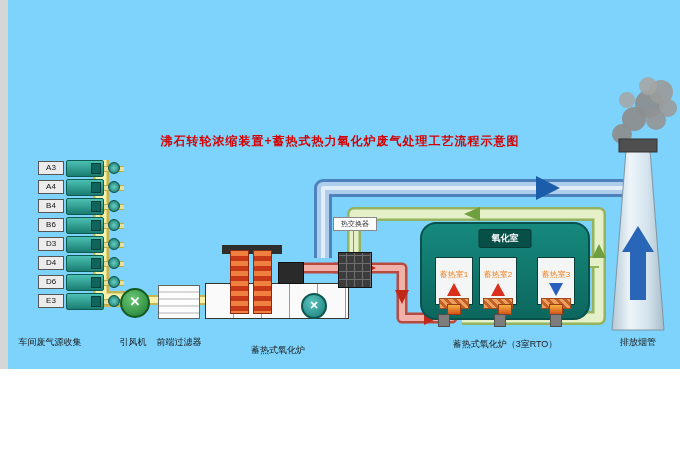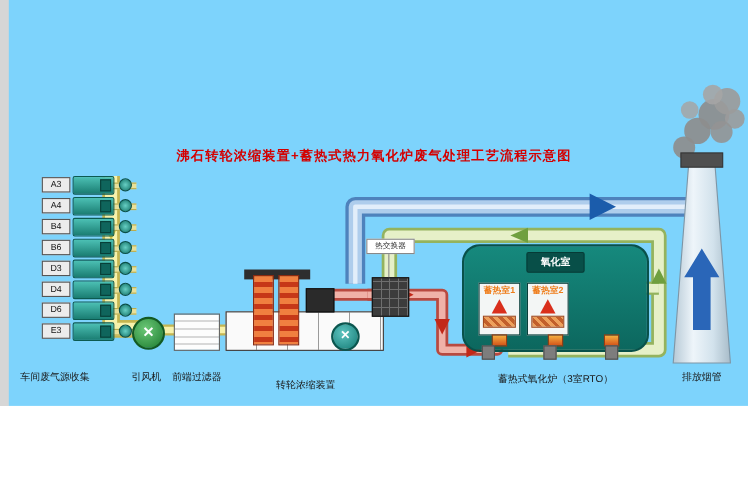--- a/index.html
+++ b/index.html
@@ -51,22 +51,22 @@
   .hx-callout{position:absolute;left:333px;top:217px;width:42px;height:12px;background:#fff;
               border:1px solid #888;font-size:7px;line-height:11px;text-align:center;color:#333;z-index:2;}
   .hx-leader{position:absolute;left:353px;top:229px;width:1px;height:23px;background:#888;z-index:2;}
   
   .rto{position:absolute;left:420px;top:222px;width:166px;height:94px;border-radius:16px;
        background:linear-gradient(180deg,#16897d,#0c675e);border:2px solid #09514a;z-index:2;}
   .rto-header{position:absolute;top:5px;left:50%;transform:translateX(-50%);background:#084f48;
               border:1px solid #063b36;color:#fff;font-size:9px;font-weight:bold;padding:2px 12px;
               border-radius:2px;white-space:nowrap;}
   .rto-col{position:absolute;top:33px;width:36px;height:46px;background:#f3f6f5;border:1px solid #083f3a;}
-  .rto-col .clabel{display:block;font-size:8px;font-weight:bold;color:#ef7d1a;text-align:center;
-                   margin-top:0;white-space:nowrap;}
+  .rto-col .clabel{display:block;font-size:8px;font-weight:normal;color:#ef7d1a;text-align:center;
+                   margin-top:11px;white-space:nowrap;}
   .arr{width:0;height:0;margin:3px auto 0;}
   .arr.up{border-left:7px solid transparent;border-right:7px solid transparent;
           border-bottom:13px solid #d92f1c;}
   .arr.down{border-left:7px solid transparent;border-right:7px solid transparent;
             border-top:13px solid #2a5fc0;}
   .media{height:9px;margin:2px 3px 0;border:1px solid #a04a20;
          background:repeating-linear-gradient(45deg,#eda05c 0 3px,#c25f2a 3px 6px);}
   .burner{position:absolute;top:80px;width:12px;height:9px;border:1px solid #9a3c10;
           background:linear-gradient(180deg,#f5b040,#d2541a);}
   .rto-leg{position:absolute;top:314px;width:10px;height:11px;background:#7d7d7d;
@@ -188,20 +188,25 @@
   <div class="rto">
     <div class="rto-header">氧化室</div>
     <div class="rto-col" style="left:13px">
       <span class="clabel">蓄热室1</span>
       <div class="arr up"></div>
       <div class="media"></div>
     </div>
     <div class="rto-col" style="left:57px">
       <span class="clabel">蓄热室2</span>
       <div class="arr up"></div>
+      <div class="media"></div>
+    </div>
+    <div class="rto-col" style="left:115px">
+      <span class="clabel">蓄热室3</span>
+      <div class="arr down"></div>
       <div class="media"></div>
     </div>
     <div class="burner" style="left:25px"></div>
     <div class="burner" style="left:76px"></div>
     <div class="burner" style="left:127px"></div>
   </div>
   <div class="rto-leg" style="left:438px"></div>
   <div class="rto-leg" style="left:494px"></div>
   <div class="rto-leg" style="left:550px"></div>
 
@@ -225,19 +230,19 @@
       <circle cx="656" cy="120" r="10" fill="#939393" opacity="0.9"></circle>
     </g>
     <polygon points="626,150 650,150 664,330 612,330" fill="url(#stackg)" stroke="#7e95a5" stroke-width="1"></polygon>
     <rect x="619" y="139" width="38" height="13" fill="#4f4f4f" stroke="#333" stroke-width="1"></rect>
     <polygon points="630,300 646,300 646,252 654,252 638,226 622,252 630,252" fill="#2a66b8"></polygon>
   </svg>
 
   <div class="lbl" style="left:0;width:100px;top:336px">车间废气源收集</div>
   <div class="lbl" style="left:108px;width:50px;top:336px">引风机</div>
   <div class="lbl" style="left:150px;width:58px;top:336px">前端过滤器</div>
-  <div class="lbl" style="left:238px;width:80px;top:344px">转轮浓缩装置</div>
+  <div class="lbl" style="left:238px;width:80px;top:344px">蓄热式氧化炉</div>
   <div class="lbl" style="left:425px;width:160px;top:338px">蓄热式氧化炉（3室RTO）</div>
   <div class="lbl" style="left:606px;width:64px;top:336px">排放烟管</div>
 
   <div class="edge left"></div>
   <div class="edge right"></div>
 </div>
 
 </body></html>

